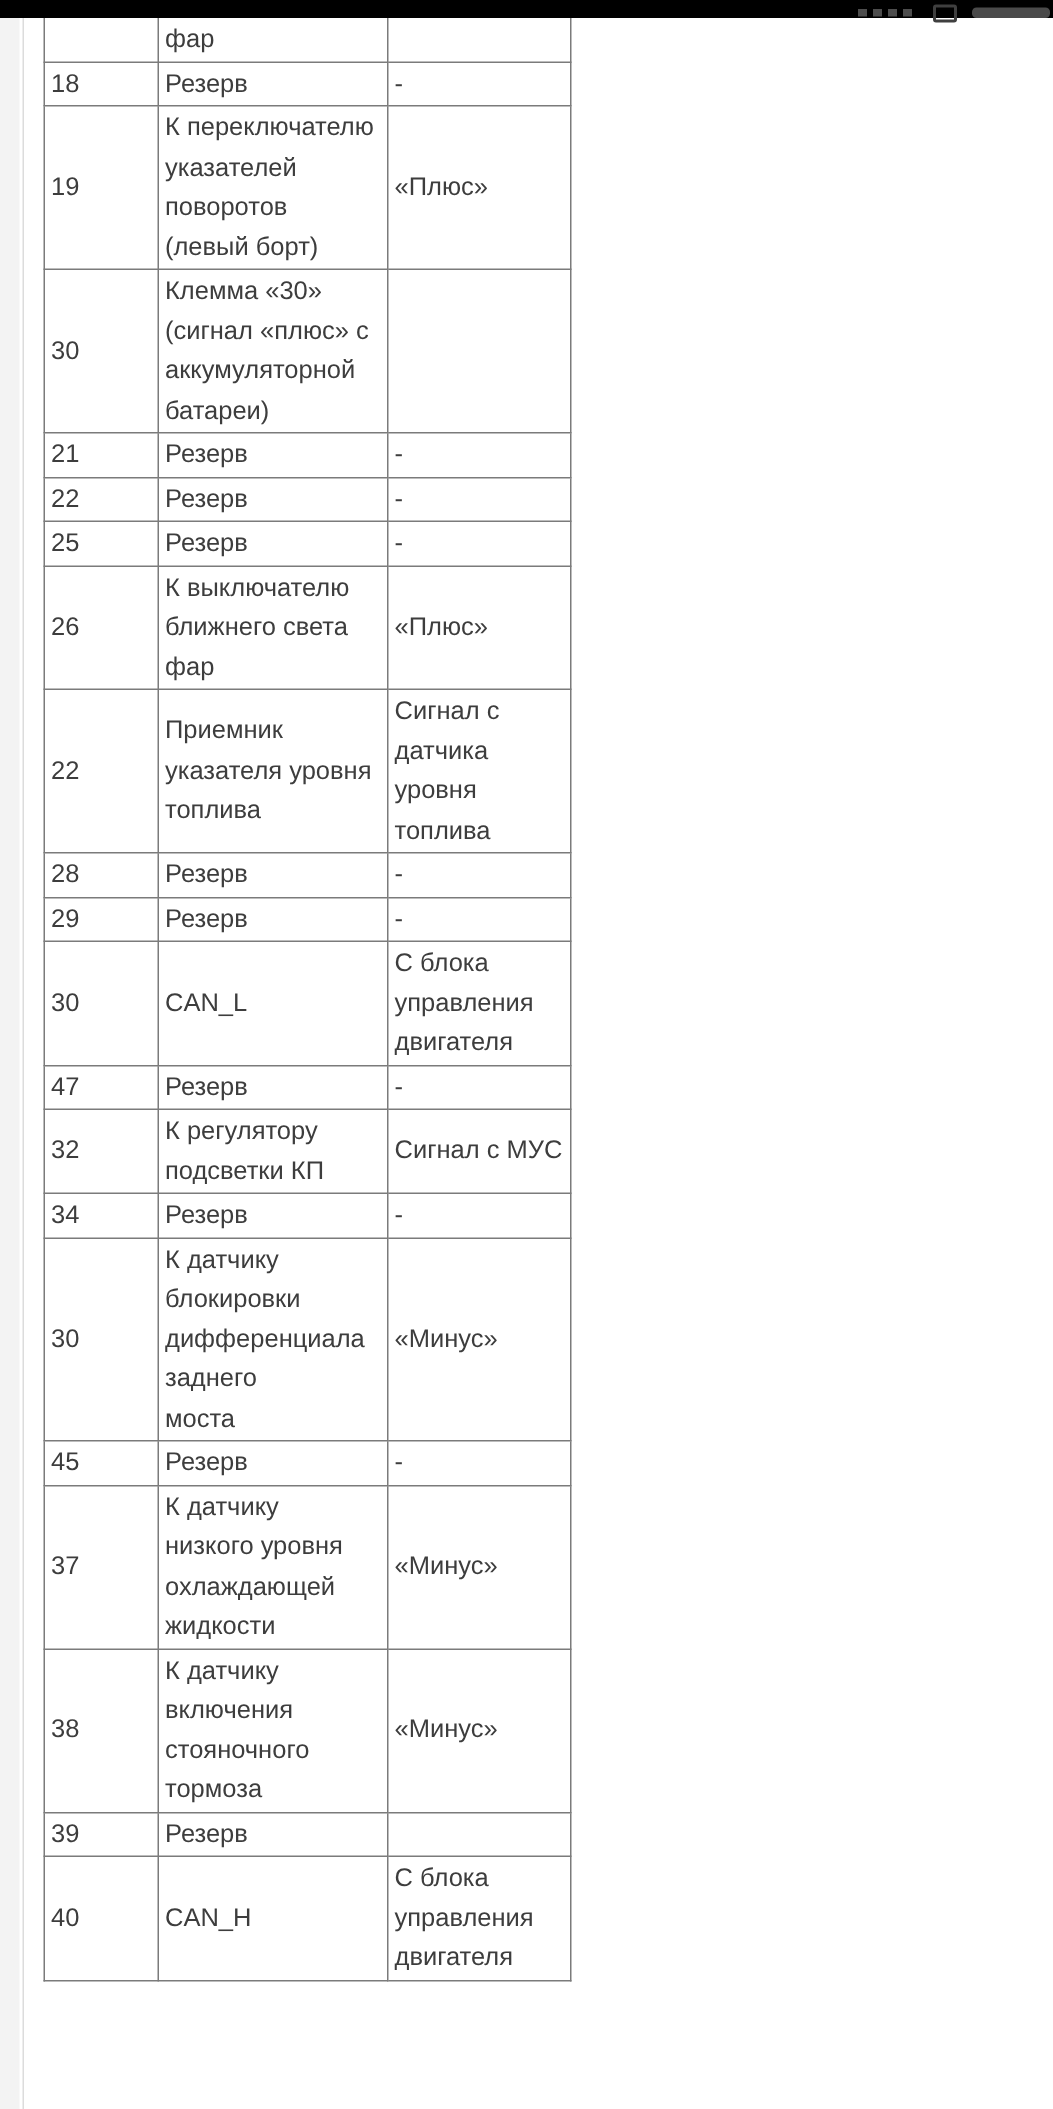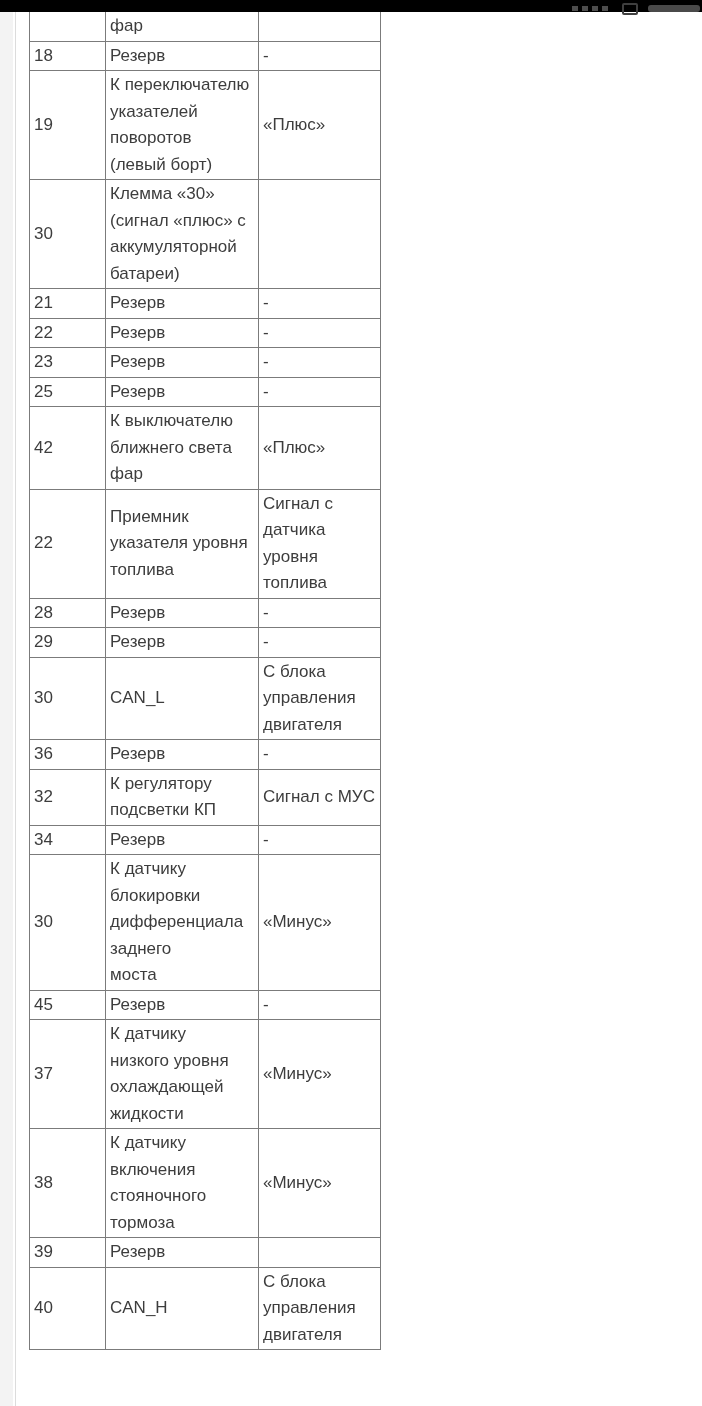--- a/index.html
+++ b/index.html
@@ -121,31 +121,26 @@
     <td class="c-pin">21</td>
     <td class="c-desc">Резерв</td>
     <td class="c-sig">-</td>
   </tr>
         <tr>
     <td class="c-pin">22</td>
     <td class="c-desc">Резерв</td>
     <td class="c-sig">-</td>
   </tr>
         <tr>
-    <td class="c-pin">23</td>
-    <td class="c-desc">Резерв</td>
-    <td class="c-sig">-</td>
-  </tr>
-        <tr>
     <td class="c-pin">25</td>
     <td class="c-desc">Резерв</td>
     <td class="c-sig">-</td>
   </tr>
         <tr>
-    <td class="c-pin">42</td>
+    <td class="c-pin">26</td>
     <td class="c-desc">К выключателю
 ближнего света
 фар</td>
     <td class="c-sig">«Плюс»</td>
   </tr>
         <tr>
     <td class="c-pin">22</td>
     <td class="c-desc">Приемник
 указателя уровня
 топлива</td>
@@ -165,21 +160,21 @@
     <td class="c-sig">-</td>
   </tr>
         <tr>
     <td class="c-pin">30</td>
     <td class="c-desc">CAN_L</td>
     <td class="c-sig">С блока
 управления
 двигателя</td>
   </tr>
         <tr>
-    <td class="c-pin">36</td>
+    <td class="c-pin">47</td>
     <td class="c-desc">Резерв</td>
     <td class="c-sig">-</td>
   </tr>
         <tr>
     <td class="c-pin">32</td>
     <td class="c-desc">К регулятору
 подсветки КП</td>
     <td class="c-sig">Сигнал с МУС</td>
   </tr>
         <tr>

